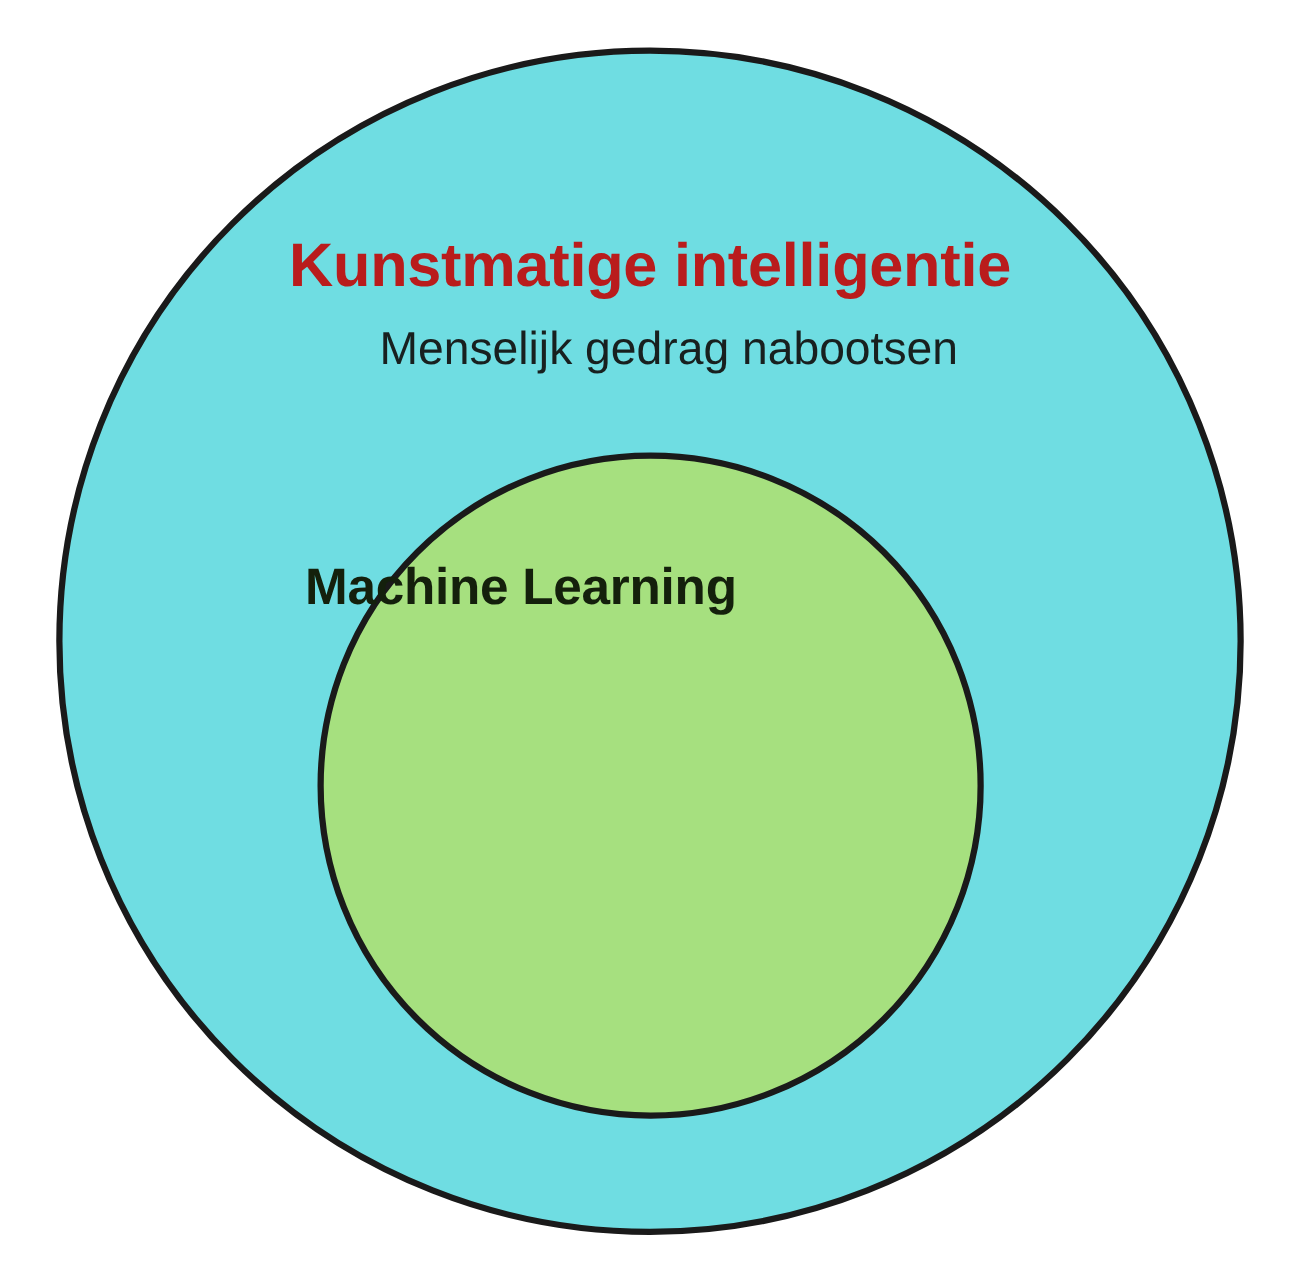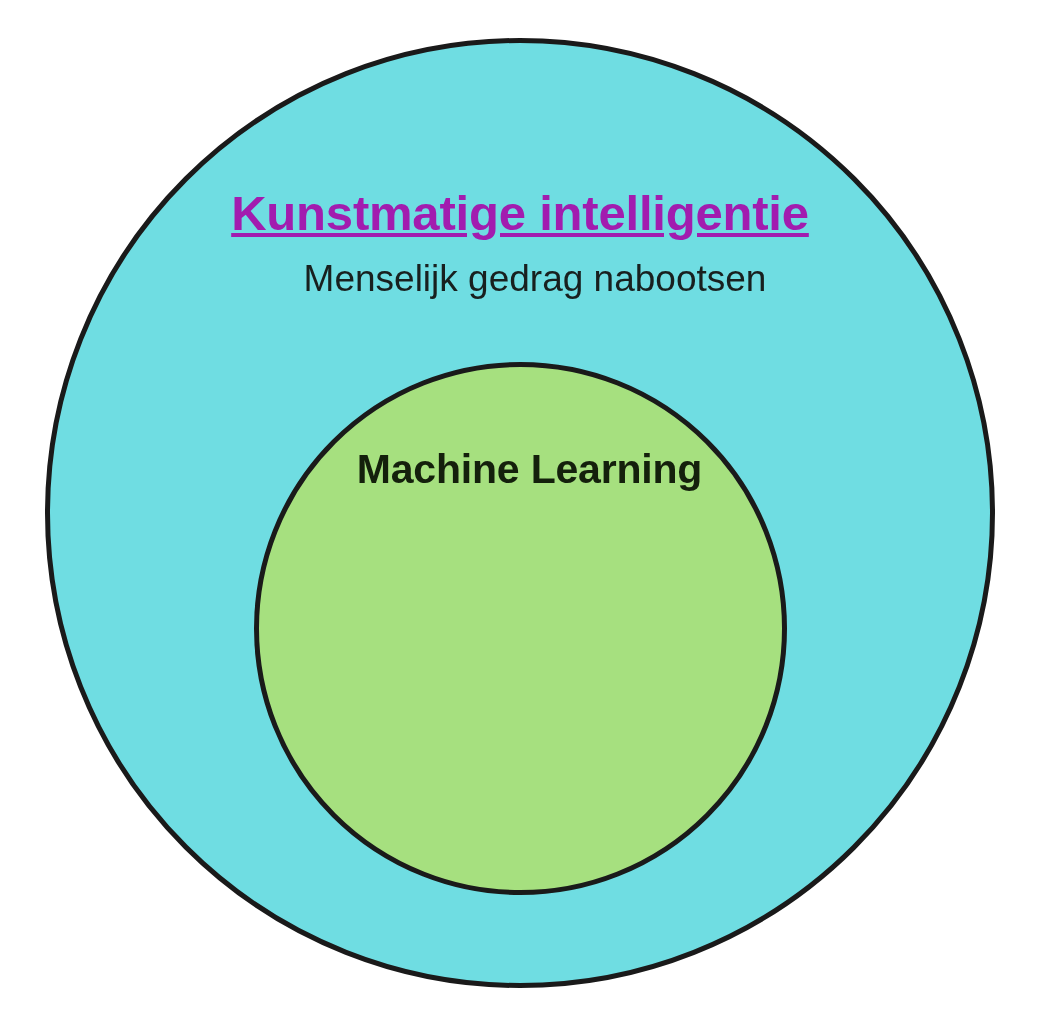--- a/index.html
+++ b/index.html
@@ -69,24 +69,24 @@
     display: block;
     margin-top: 18px;
     font-size: 37px;
     font-weight: normal;
     color: #18201F;
     line-height: 1.1;
   }
 
   .inner-text {
     position: absolute;
-    left: 263px;
+    left: 244px;
     top: 446px;
     width: 533px;
-    text-align: center;
+    text-align: left;
     pointer-events: none;
   }
   .inner-title {
     display: block;
     font-size: 41px;
     font-weight: bold;
     color: #14200C;
     letter-spacing: -0.2px;
     line-height: 1.14;
   }
@@ -105,21 +105,21 @@
 </head>
 <body>
 
 <div id="diagram-canvas" style="background: rgb(255, 255, 255);">
 
   <div class="outer-circle" style="background: rgb(111, 221, 226); border-color: rgb(26, 26, 26);"></div>
 
   <div class="inner-circle" style="background: rgb(166, 224, 127); border-color: rgb(26, 26, 26);"></div>
 
   <div class="outer-text">
-    <span class="outer-title" style="color: #a21caf; text-decoration: underline;">Kunstmatige intelligentie</span>
+    <span class="outer-title" style="color: #b91c1c;">Kunstmatige intelligentie</span>
     <span class="outer-subtitle" style="color: rgb(24, 32, 31); padding-left: 30px;">Menselijk gedrag nabootsen</span>
   </div>
 
   <div class="inner-text">
     <span class="inner-title" style="color: rgb(20, 32, 12);">Machine Learning</span>
   </div>
 
 </div>
 
 </body></html>

